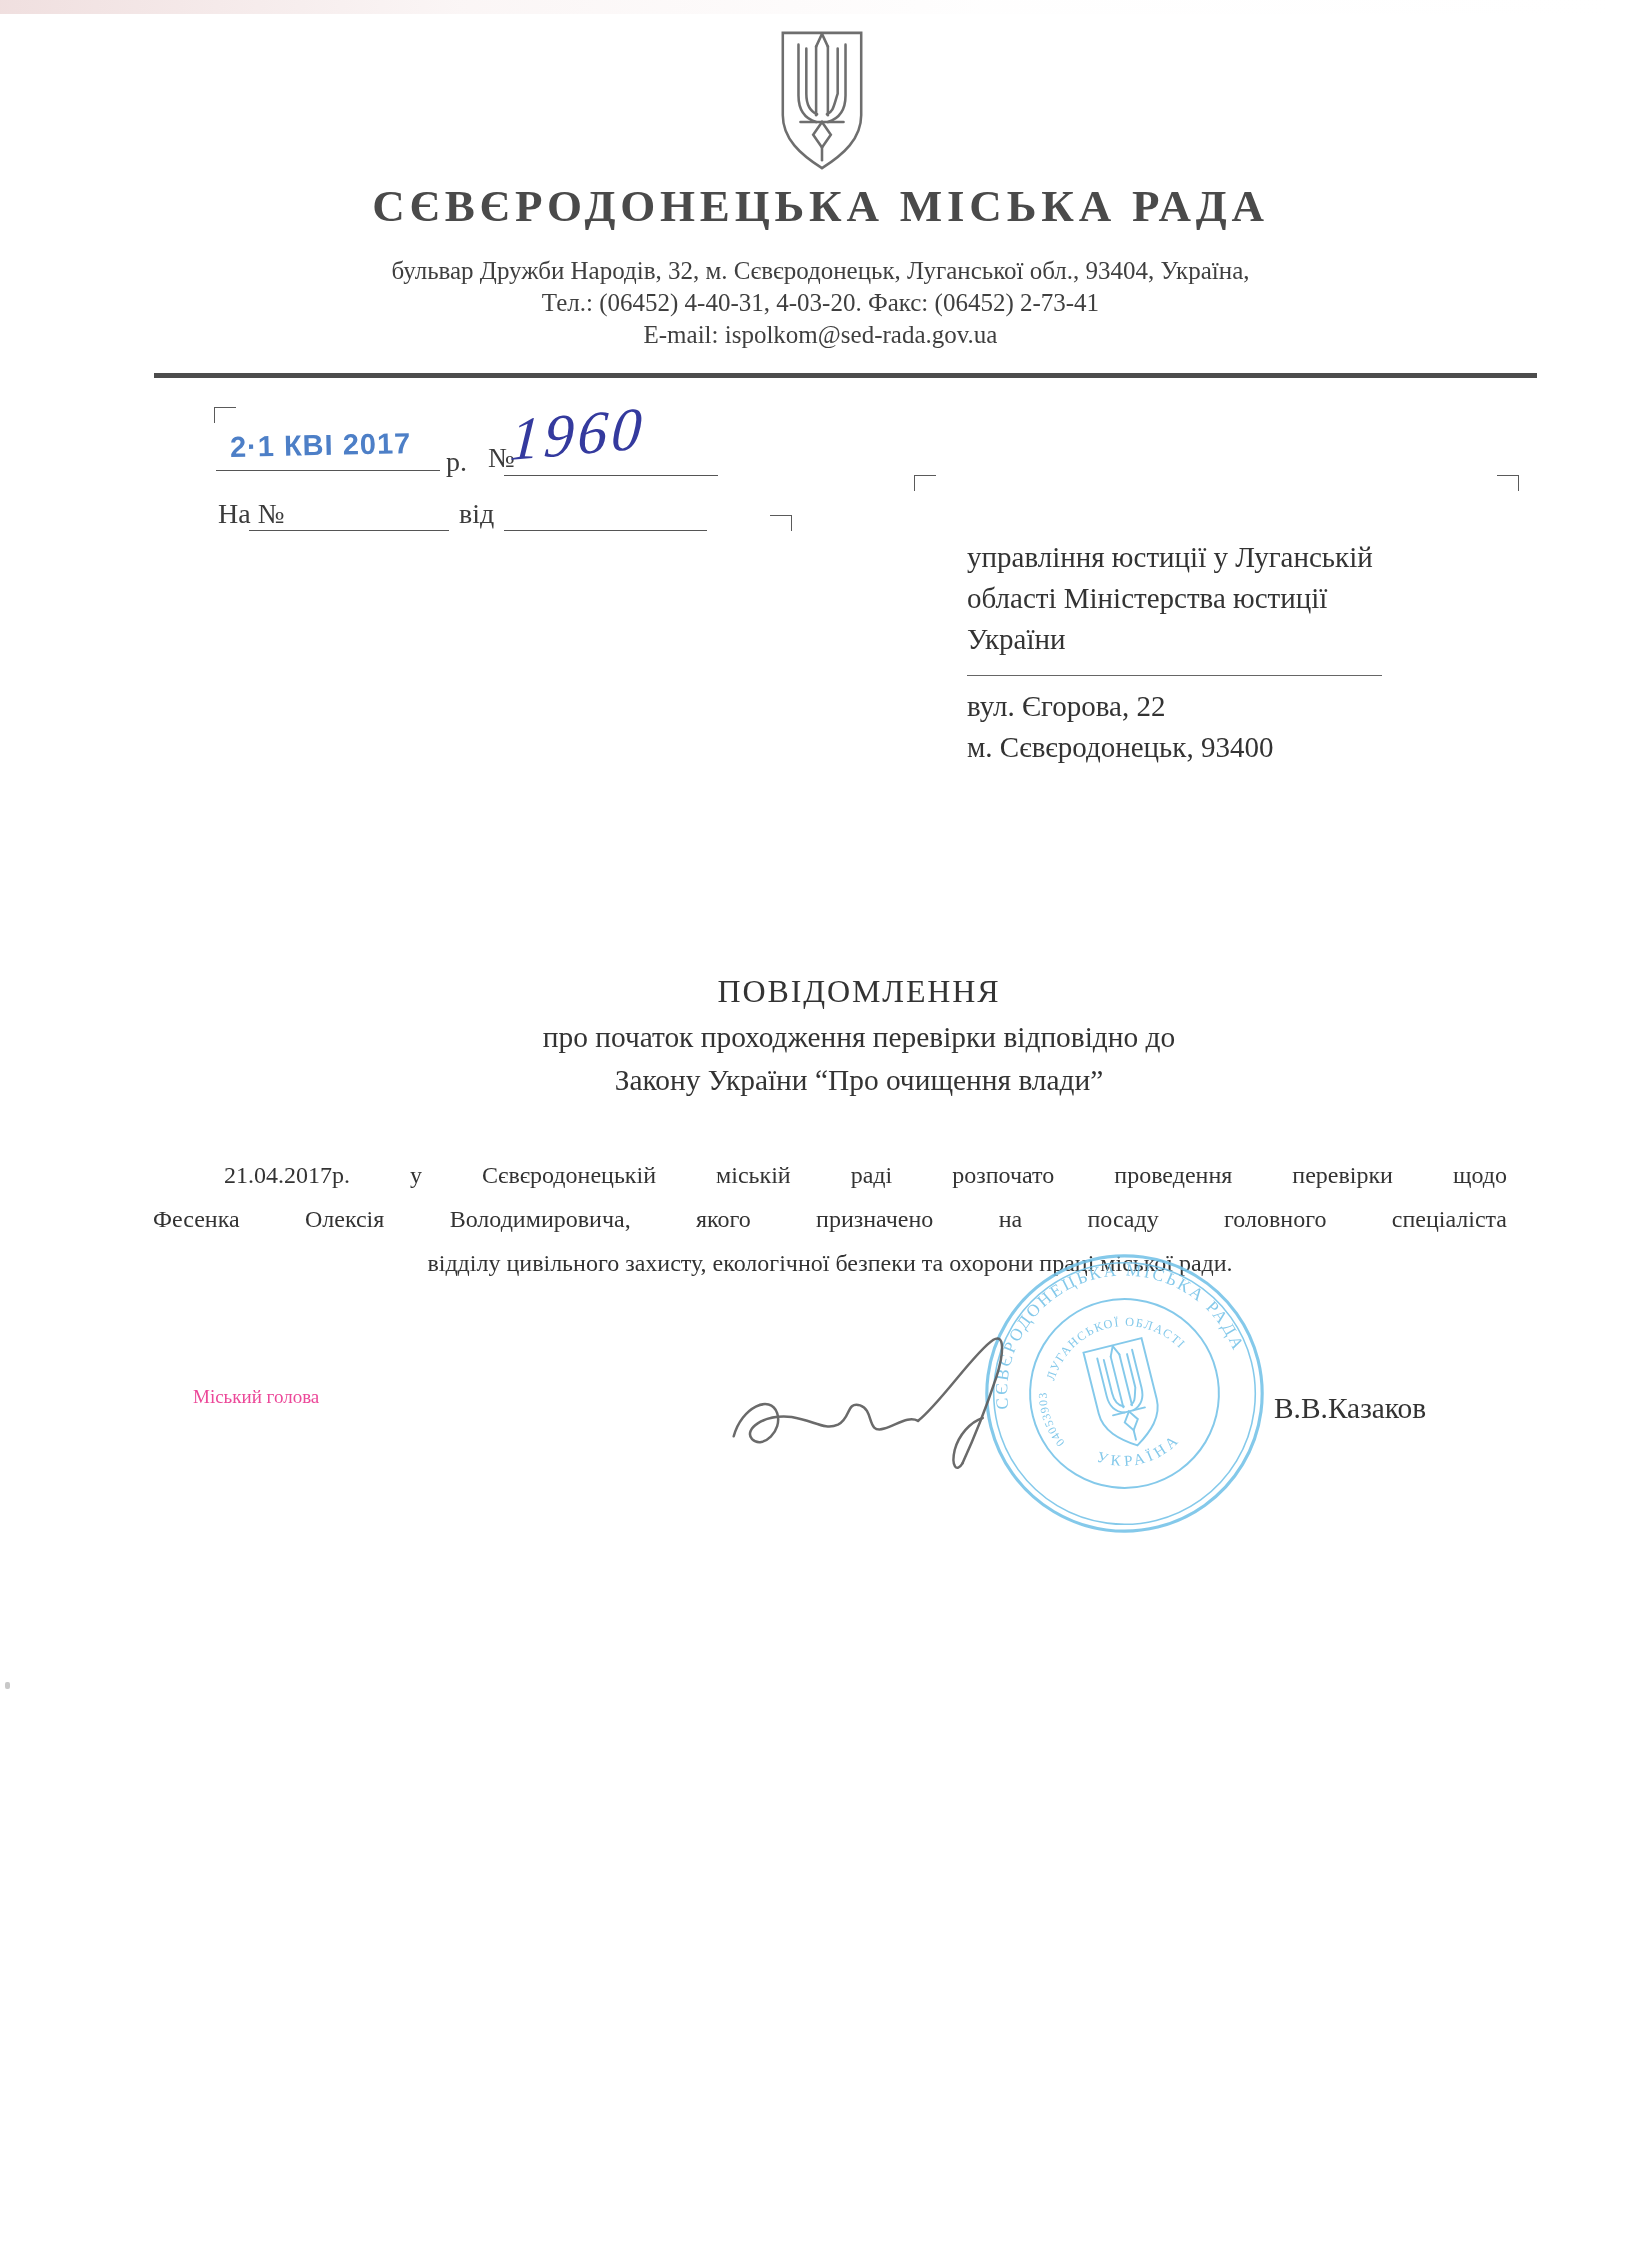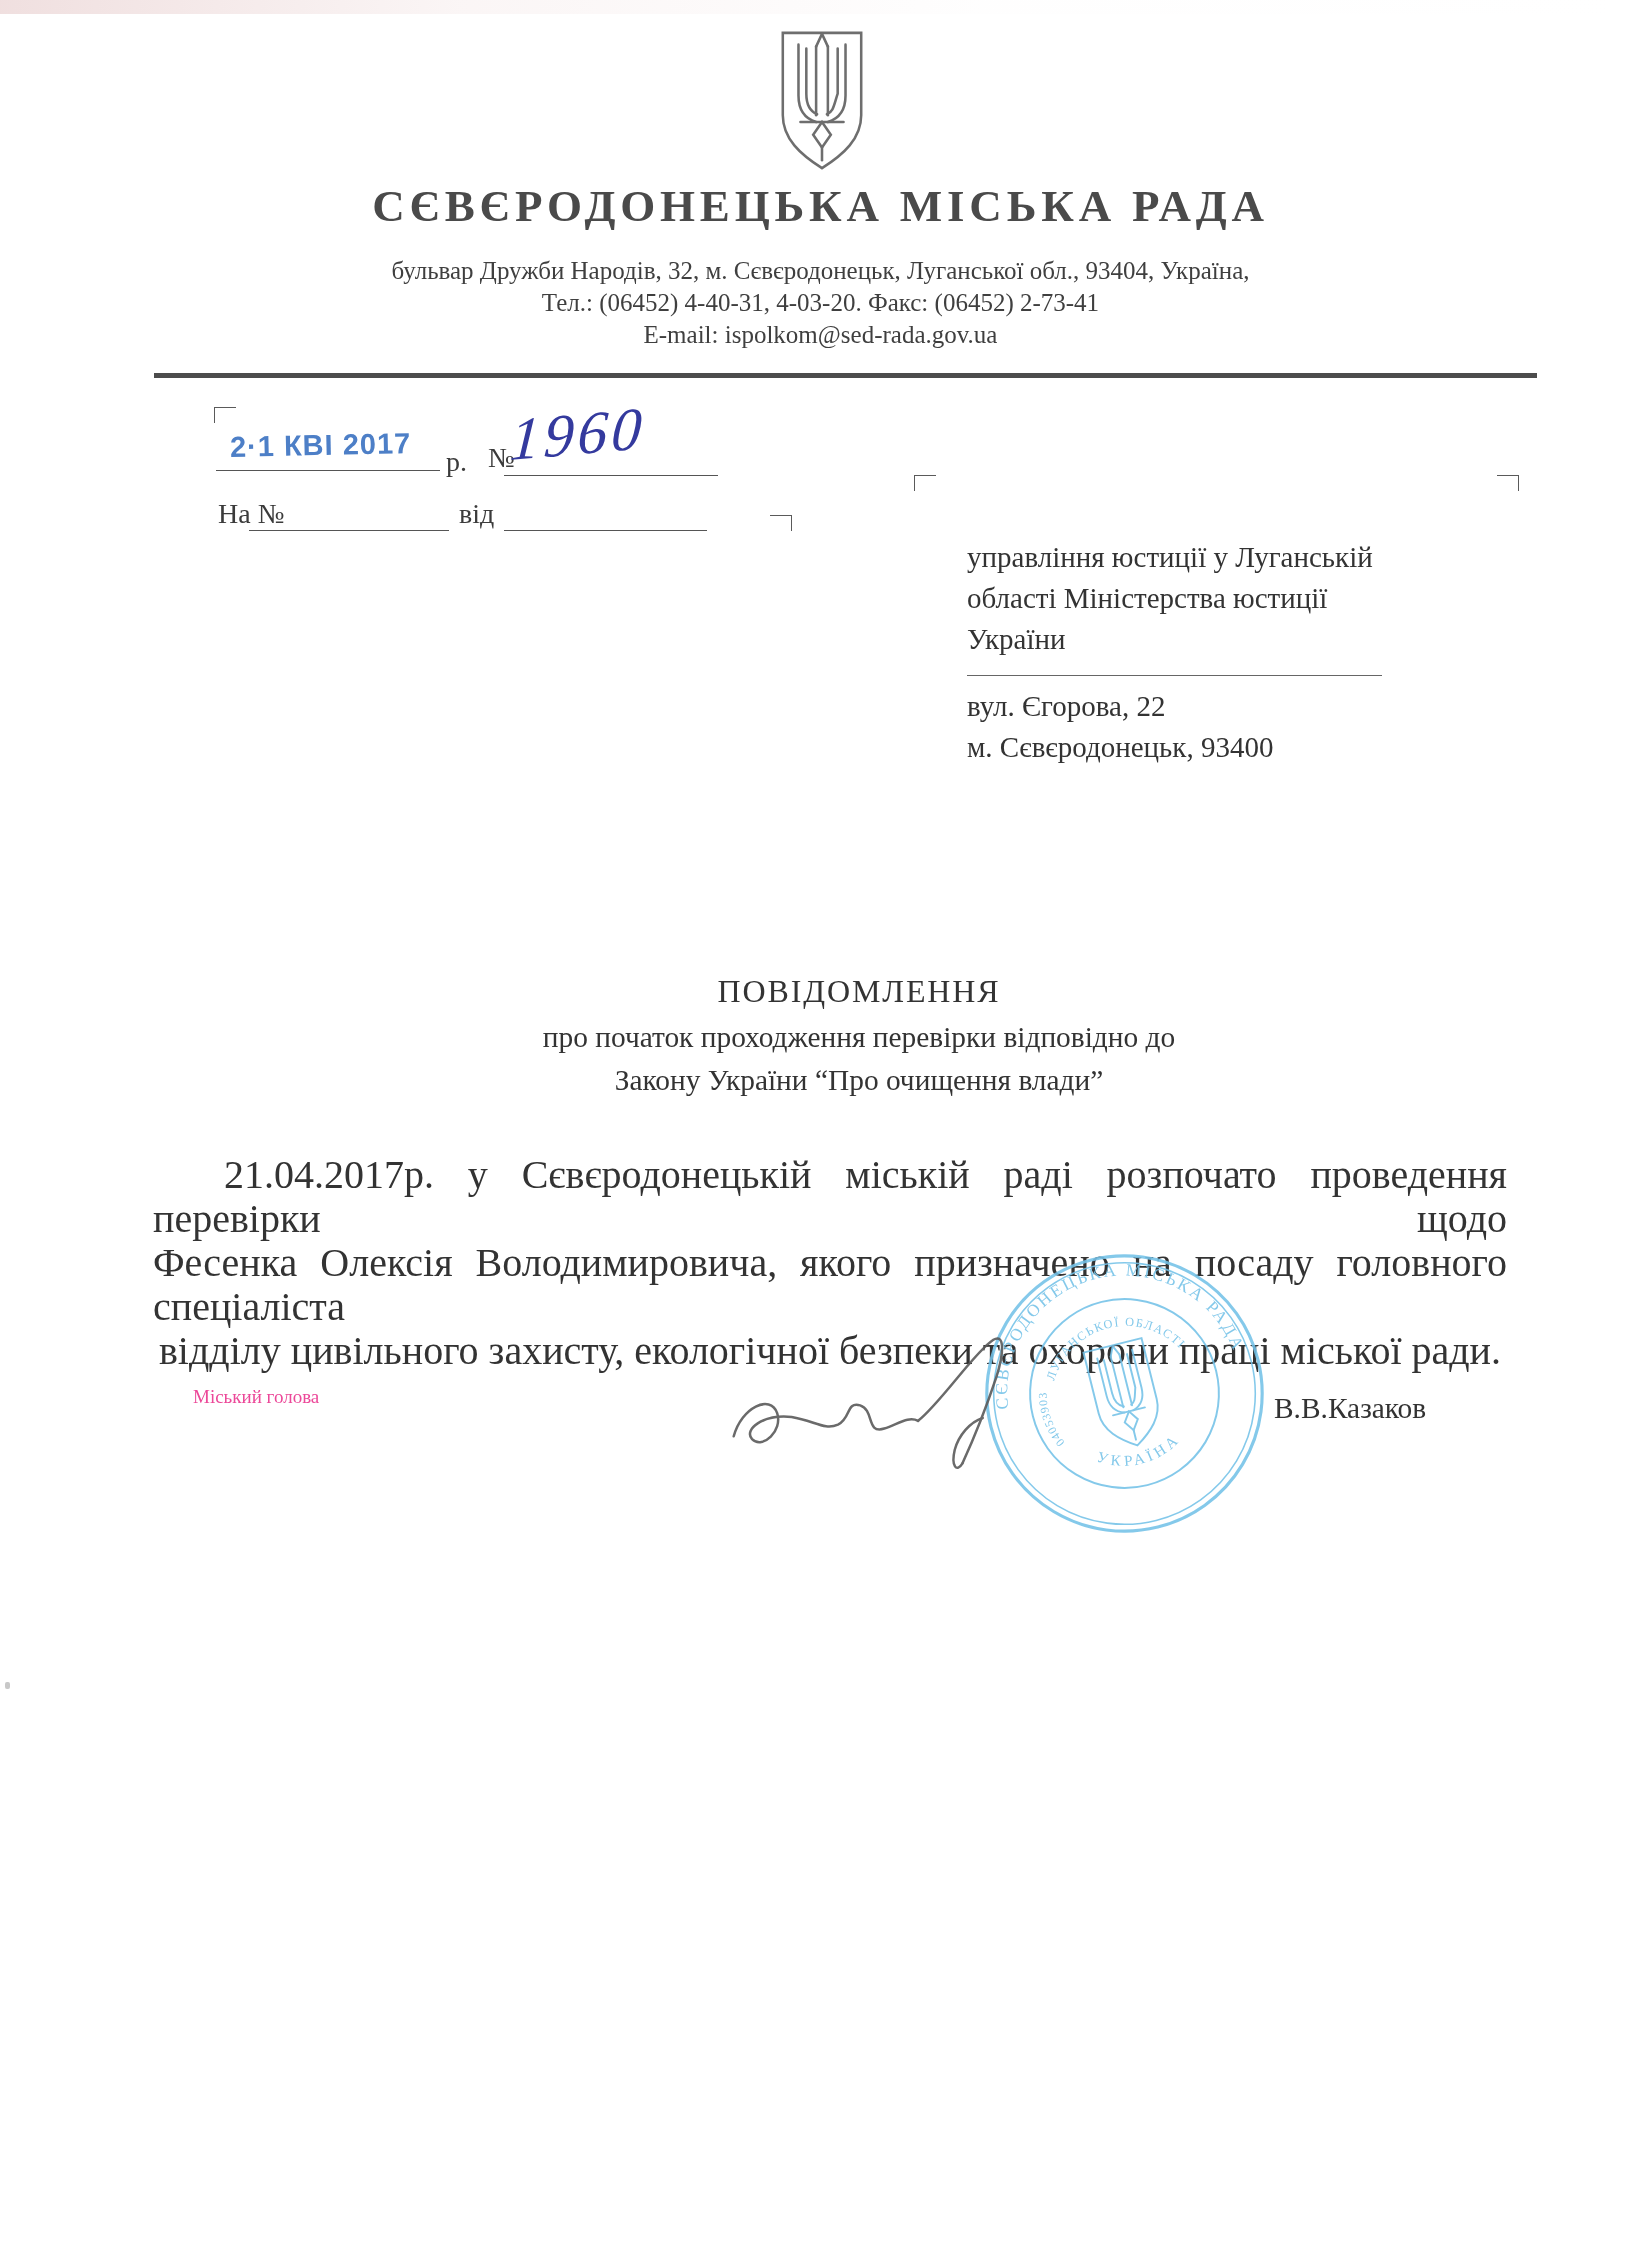--- a/index.html
+++ b/index.html
@@ -40,21 +40,21 @@
   .ul-na2{left:504px;top:530px;width:203px;}
 
   .recipient{left:967px;top:537px;width:463px;font-size:29px;line-height:41px;color:#333;}
   .recipient .line{white-space:nowrap;}
   .rec-rule{width:415px;height:0;border-bottom:1.9px solid #666;margin:15.4px 0 9.7px 0;}
 
   .title-block{left:183px;top:973px;width:1352px;text-align:center;color:#333;}
   .title-main{font-size:32px;letter-spacing:1.9px;white-space:nowrap;}
   .title-sub{font-size:29.4px;margin-top:10.6px;white-space:nowrap;}
 
-  .body-block{left:153px;top:1153px;width:1354px;font-size:40px;line-height:44px;color:#333;}
+  .body-block{left:153px;top:1153px;width:1354px;font-size:24px;line-height:44px;color:#333;}
   .jline{text-align:justify;text-align-last:justify;}
   .jline.first{text-indent:71px;}
   .lline{text-align:center;}
 
   .sig-label{left:193px;top:1386px;font-size:19px;color:#ec4899;white-space:nowrap;}
   .sig-name{left:1274px;top:1392px;font-size:29.4px;color:#333;white-space:nowrap;}
   .seal{left:977px;top:1246px;opacity:.88;}
   .sig-svg{left:726px;top:1330px;}
   .footer{left:182px;top:2053px;font-size:36px;color:#3b3b3b;white-space:nowrap;}
 </style>

